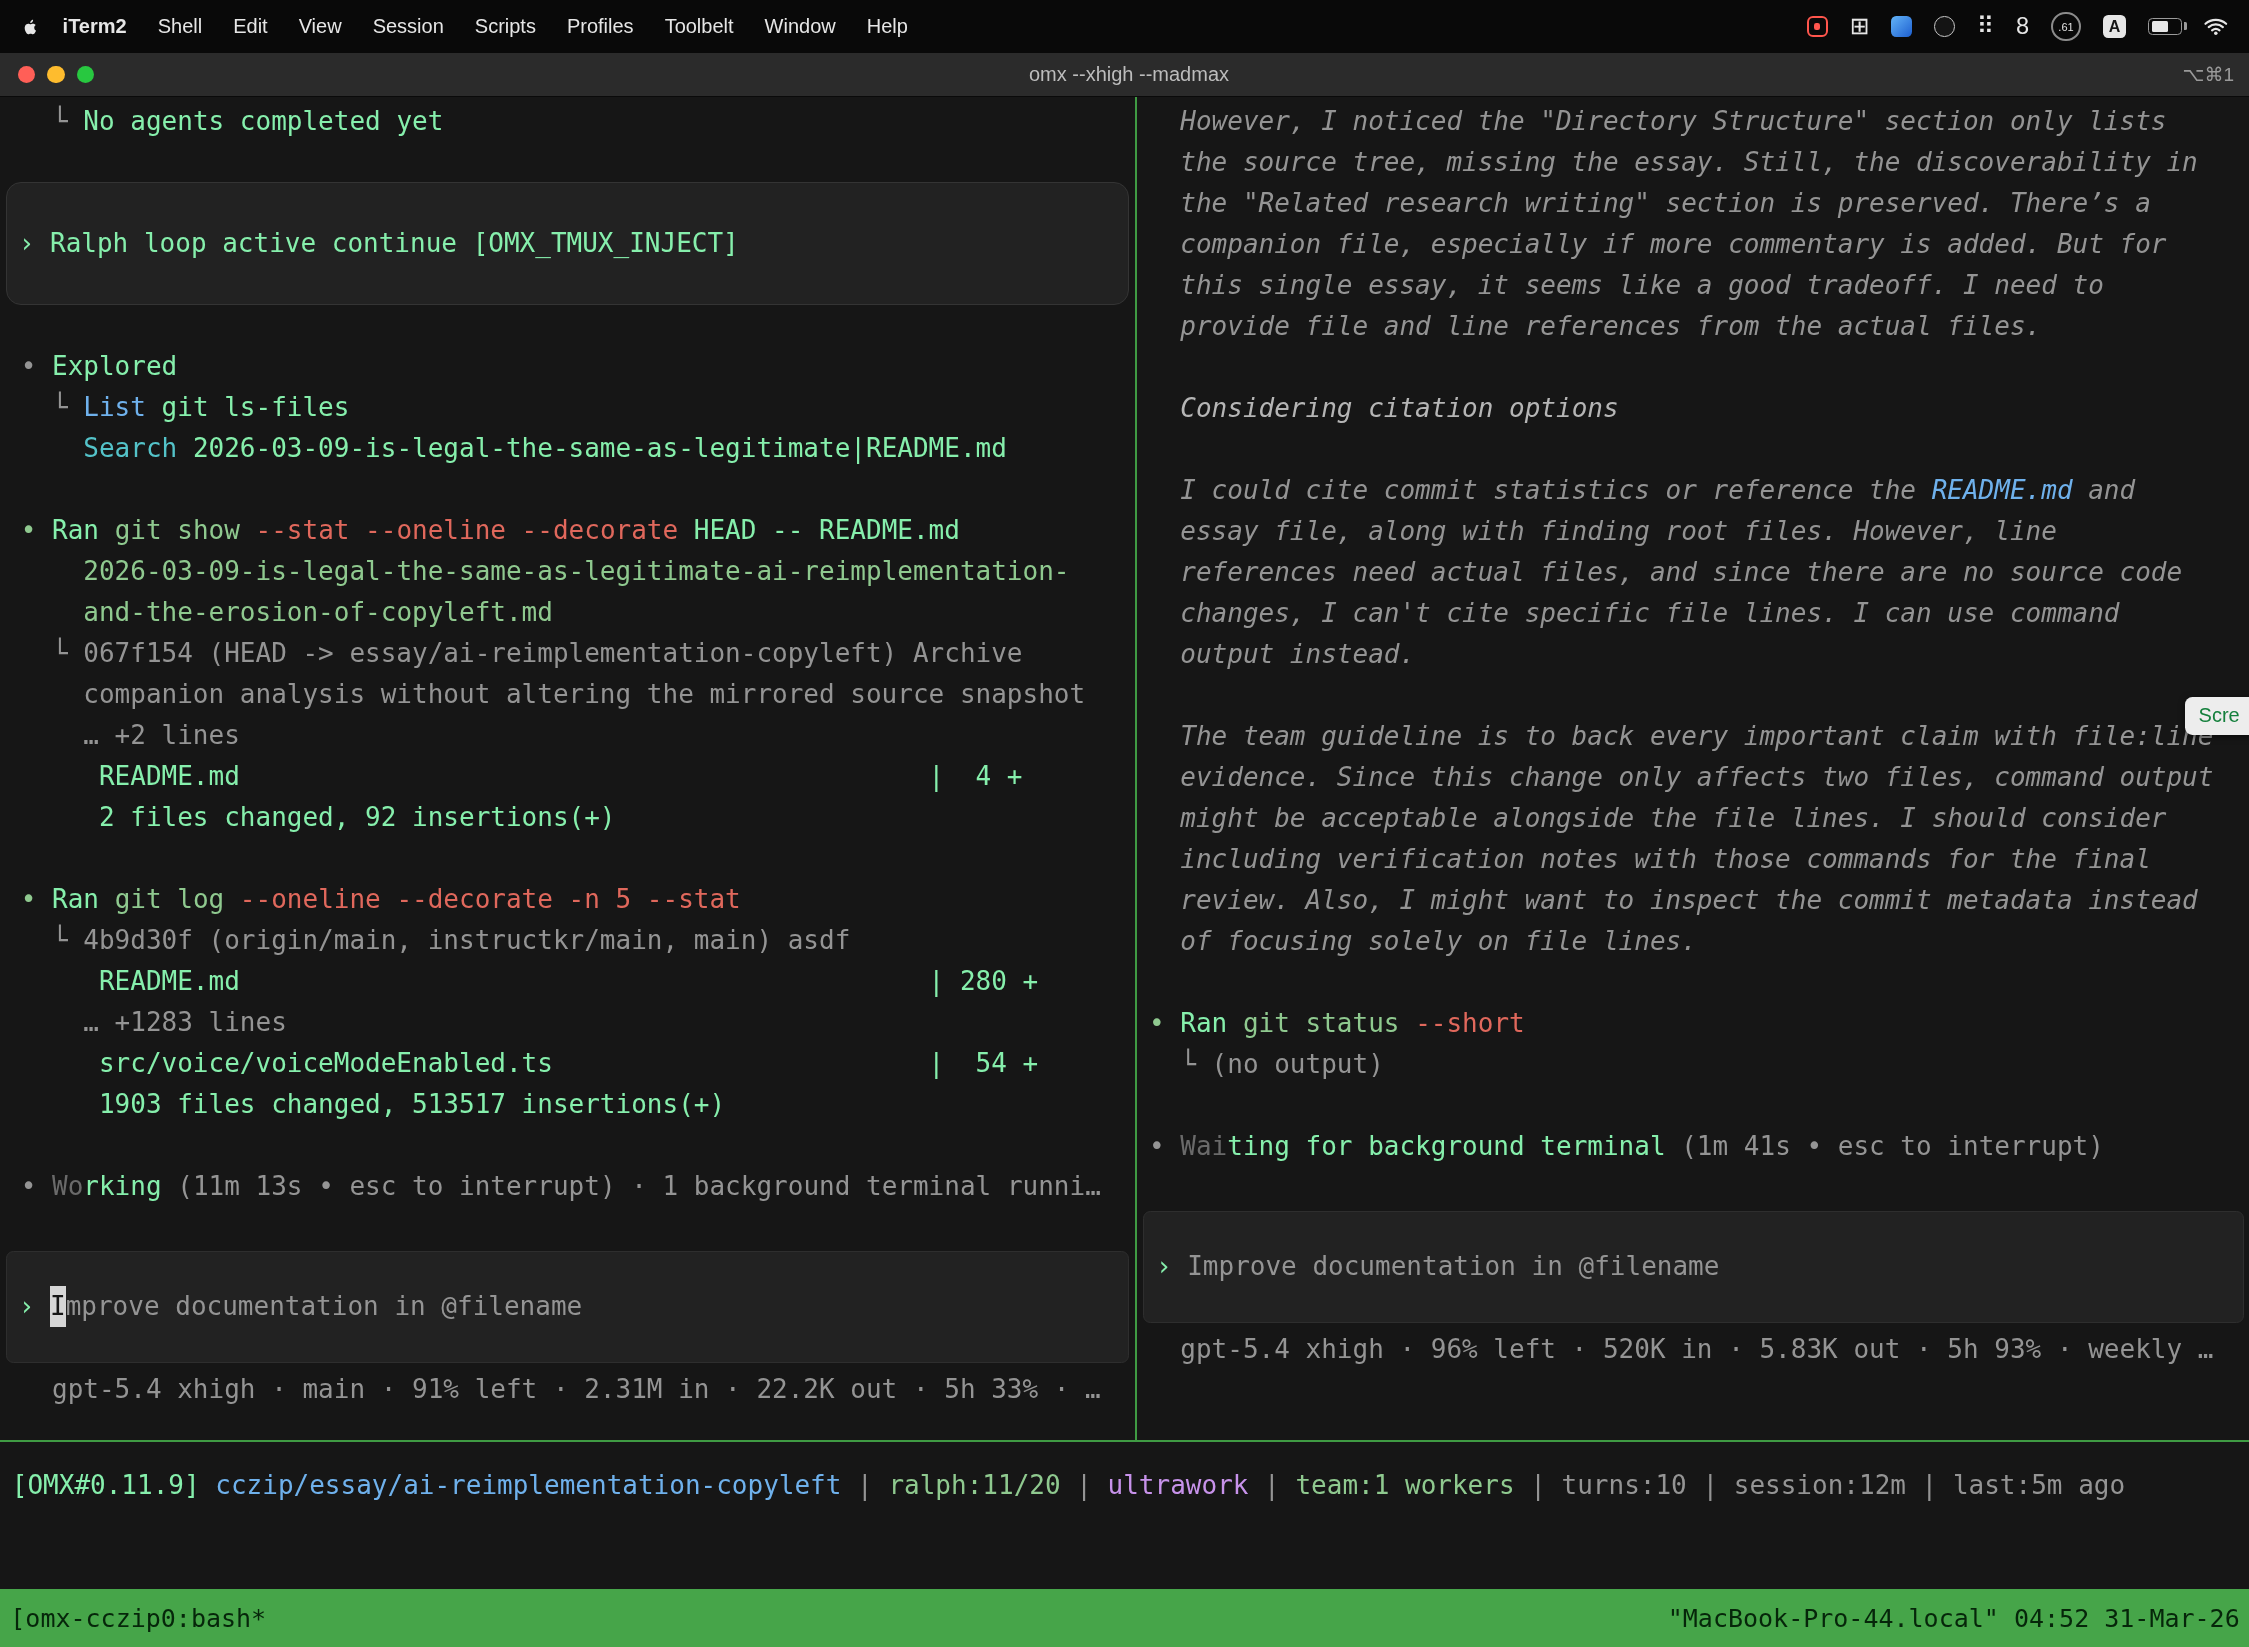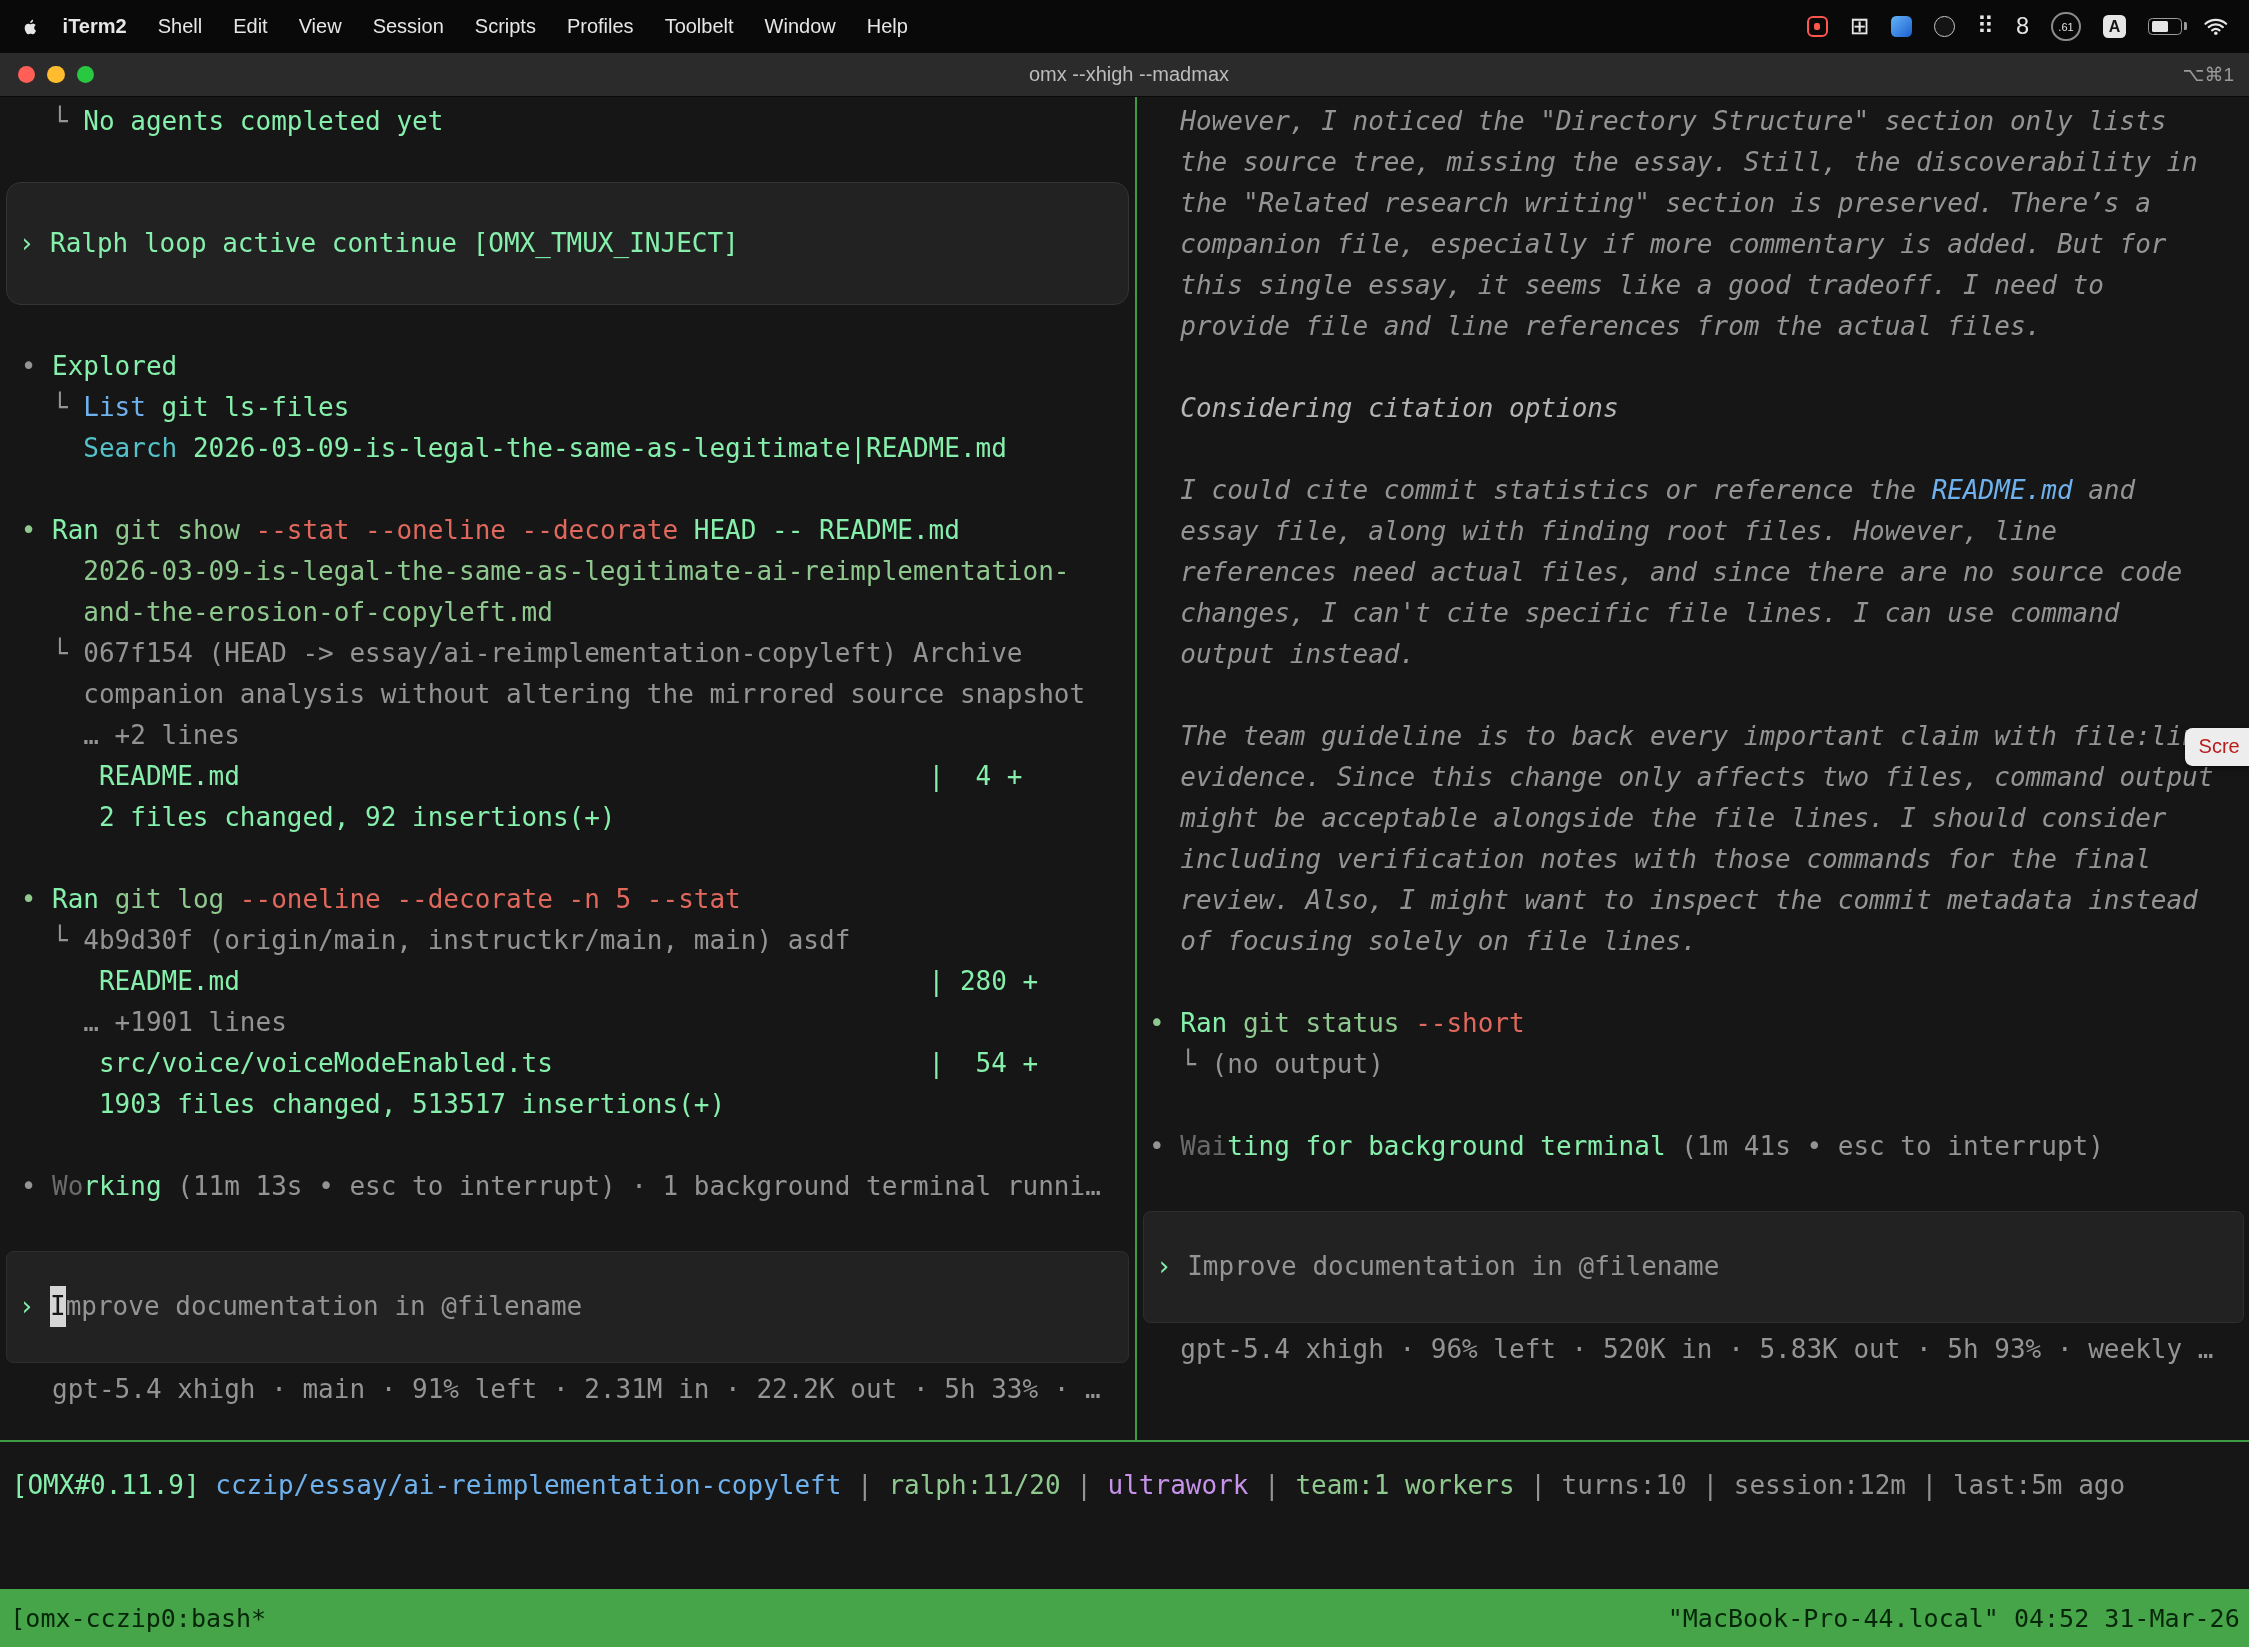--- a/index.html
+++ b/index.html
@@ -51,21 +51,21 @@
 .fg{color:#86efac}.dim{color:#949494}.dim1{color:#b5b5b5}.dim2{color:#6a6a6a}
 .grn{color:#8fc98f}.red{color:#e0685c}.blu{color:#6fb1ec}.cyn{color:#54c3c9}.mag{color:#c792ea}
 .b{font-weight:400}.it{font-style:italic}
 .cursor{background:#d6d6d6;color:#161616}
 
 
 .hdiv{height:2.2px;background:#3f9b43}
 .omxline{height:64px;padding:23px 0 0 11.8px;background:#161616;font-size:26px;line-height:41px;white-space:pre}
 .filler{height:83px;background:#161616}
 .tmuxbar{height:58px;background:#46a549;color:#06260a;display:flex;align-items:center;justify-content:space-between;padding:0 10.3px;font-size:25px;white-space:pre}
-.tooltip{position:absolute;top:728px;right:0;background:#ededed;color:#b91c1c;font-family:"Liberation Sans",sans-serif;font-size:20px;padding:7.4px 10.3px 7.4px 13.3px;border-radius:7.4px 0 0 7.4px;box-shadow:0 1.5px 5.9px rgba(0,0,0,.5);z-index:5}
+.tooltip{position:absolute;top:697px;right:0;background:#ededed;color:#15803d;font-family:"Liberation Sans",sans-serif;font-size:20px;padding:7.4px 10.3px 7.4px 13.3px;border-radius:7.4px 0 0 7.4px;box-shadow:0 1.5px 5.9px rgba(0,0,0,.5);z-index:5}
 </style>
 </head>
 <body>
 
 <div class="screen">
 
   <div class="menubar">
     <span class="apple">
       <svg width="19" height="22" viewBox="0 0 24 24">
           <path fill="#e6e6e6" d="M16.7 12.8c0-2.2 1.8-3.2 1.9-3.3-1-1.5-2.6-1.7-3.2-1.7-1.4-.1-2.7.8-3.4.8-.7 0-1.8-.8-2.9-.8-1.5 0-2.9.9-3.7 2.2-1.6 2.7-.4 6.8 1.1 9 .7 1.1 1.6 2.3 2.8 2.2 1.1 0 1.5-.7 2.9-.7s1.7.7 2.9.7c1.2 0 2-1.1 2.7-2.2.9-1.2 1.2-2.4 1.2-2.5 0 0-2.3-.9-2.3-3.7zM14.4 5.6c.6-.8 1-1.8.9-2.9-.9 0-2 .6-2.6 1.4-.6.7-1.1 1.8-.9 2.8 1 .1 2-.5 2.6-1.3z"></path>
@@ -136,21 +136,21 @@
           <div class="tl"><span class="fg">    </span><span class="grn">and-the-erosion-of-copyleft.md</span></div>
           <div class="tl"><span class="dim">  └ 067f154 (HEAD -&gt; essay/ai-reimplementation-copyleft) Archive</span></div>
           <div class="tl"><span class="dim">    companion analysis without altering the mirrored source snapshot</span></div>
           <div class="tl"><span class="dim">    … +2 lines</span></div>
           <div class="tl"><span class="fg">     README.md                                            |  4 +</span></div>
           <div class="tl"><span class="fg">     2 files changed, 92 insertions(+)</span></div>
           <div class="tl"> </div>
           <div class="tl"><span class="grn">• </span><span class="b fg">Ran</span><span class="fg"> </span><span class="grn">git log</span><span class="fg"> </span><span class="red">--oneline --decorate -n 5 --stat</span></div>
           <div class="tl"><span class="dim">  └ 4b9d30f (origin/main, instructkr/main, main) asdf</span></div>
           <div class="tl"><span class="fg">     README.md                                            | 280 +</span></div>
-          <div class="tl"><span class="dim">    … +1901 lines</span></div>
+          <div class="tl"><span class="dim">    … +1283 lines</span></div>
           <div class="tl"><span class="fg">     src/voice/voiceModeEnabled.ts                        |  54 +</span></div>
           <div class="tl"><span class="fg">     1903 files changed, 513517 insertions(+)</span></div>
           <div class="tl"> </div>
           <div class="tl"><span class="dim">• </span><span class="b dim2">Wo</span><span class="b fg">rking</span><span class="dim"> (11m 13s • esc to interrupt)</span><span class="dim"> · 1 background terminal runni…</span></div>
         </div>
       <div class="inputbox">
         <span class="fg">› </span>
         <span class="cursor">I</span>
         <span class="dim">mprove documentation in @filename</span>
       </div>

